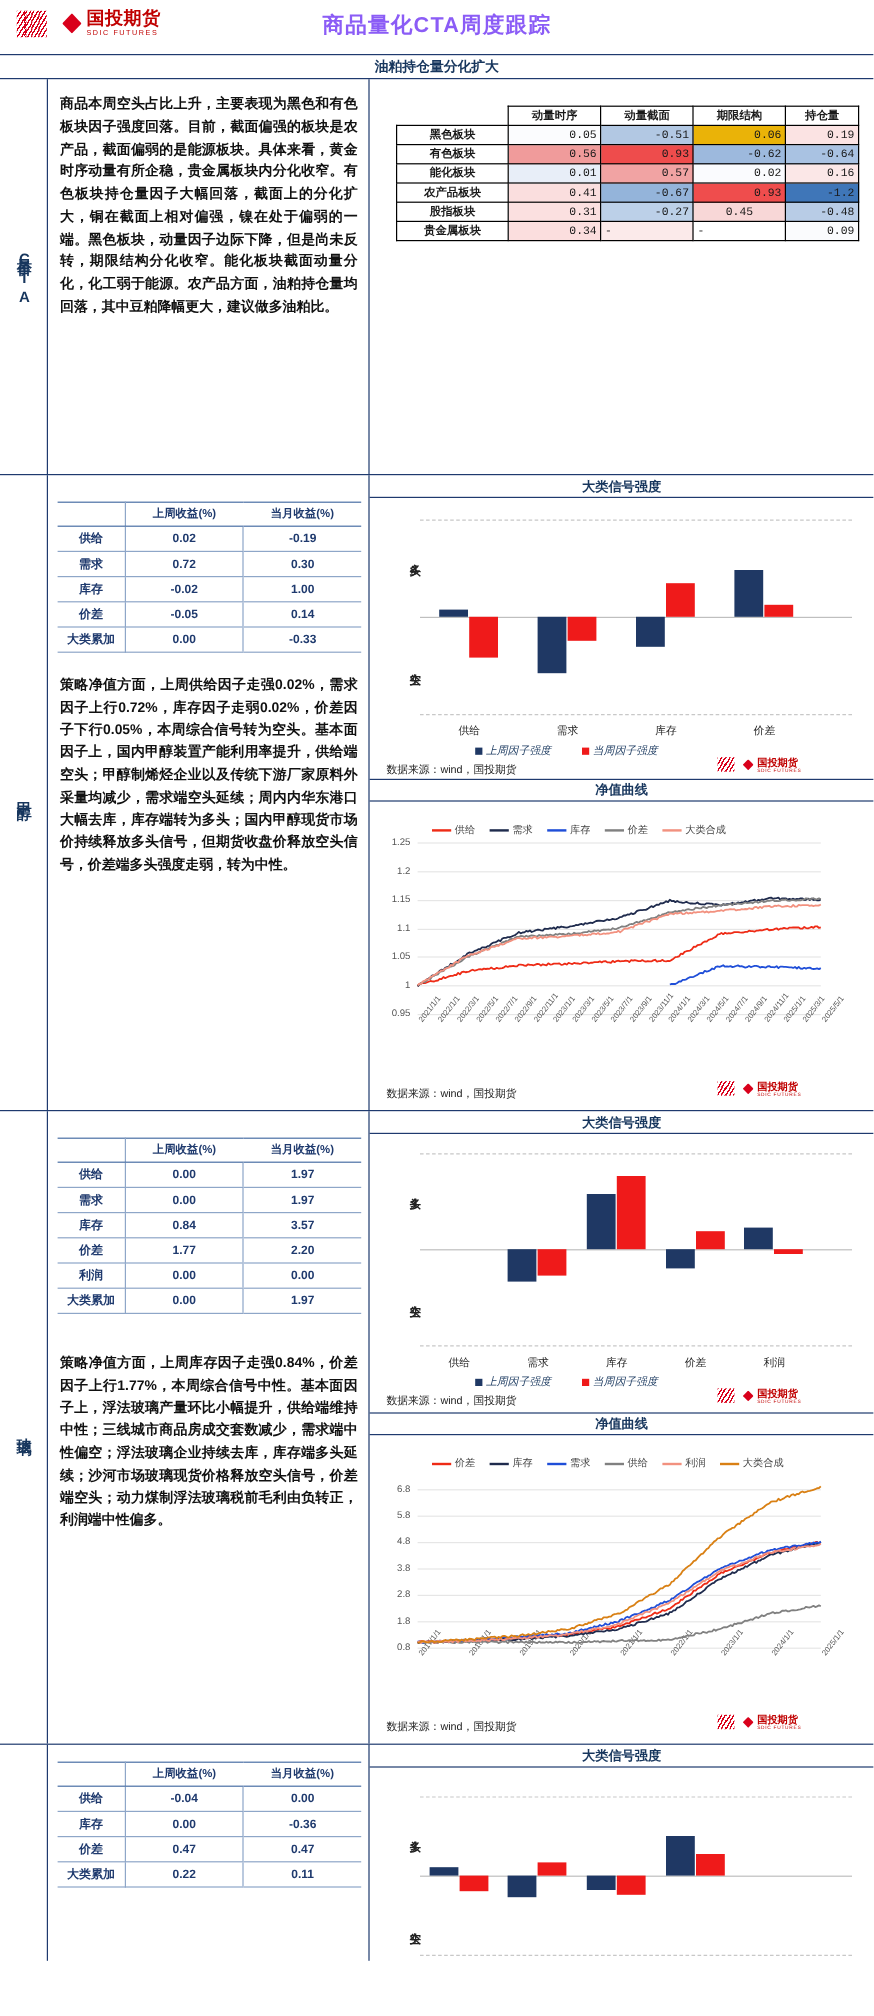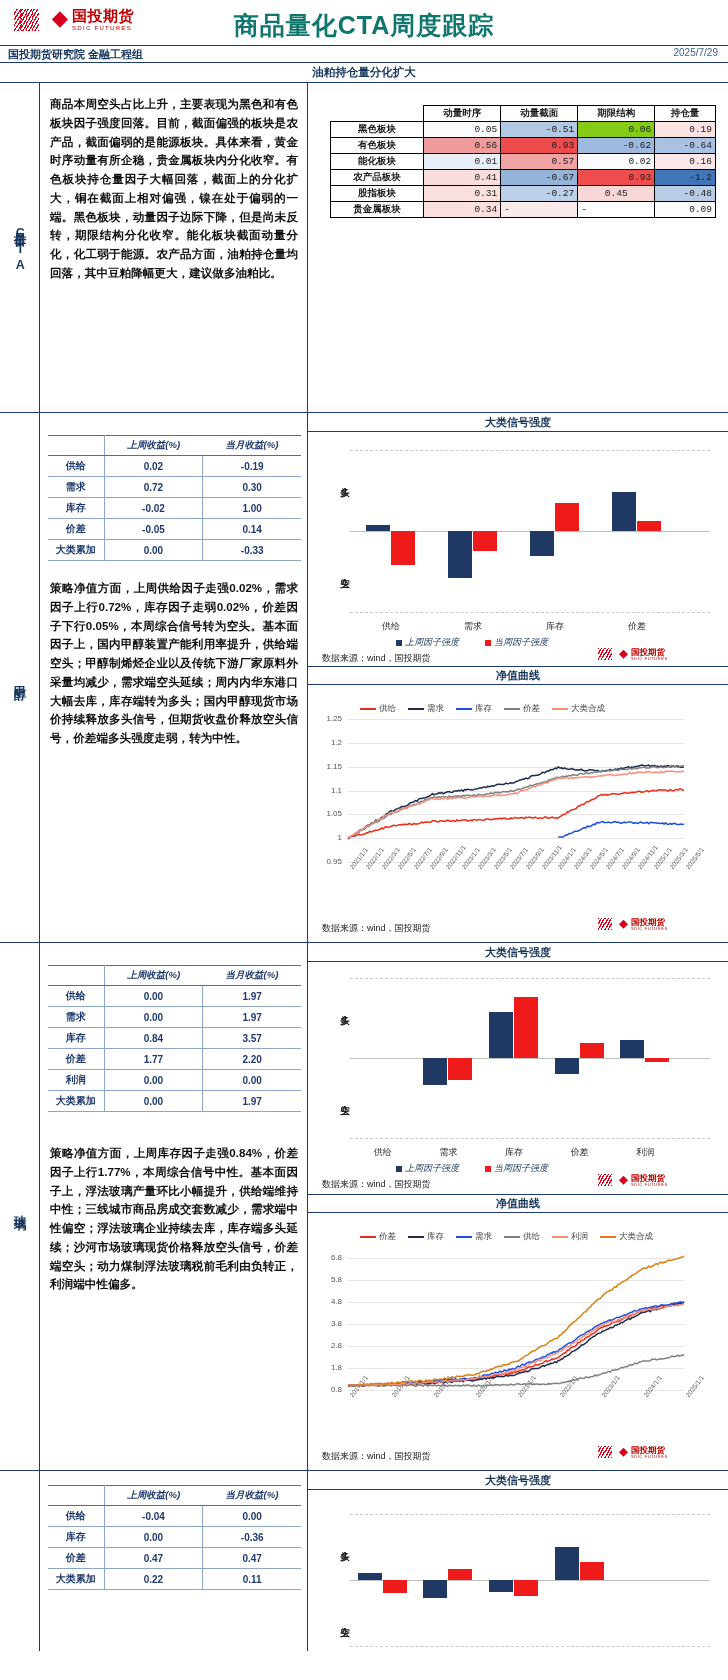--- a/index.html
+++ b/index.html
@@ -15,21 +15,21 @@
 
   
   .hdr { position:relative; height:46px; border-bottom:1px solid #1f3a6e; }
   .logo { position:absolute; left:14px; top:8px; display:flex; align-items:center; gap:4px; }
   .logo-mark { position:relative; width:54px; height:22px; }
   .logo-text { display:flex; flex-direction:column; line-height:1; }
   .logo-cn { font-size:15px; font-weight:bold; color:#c00000; letter-spacing:0.5px; }
   .logo-en { font-size:6px; color:#c00000; letter-spacing:1.3px; margin-top:2px; }
   .doc-title {
     position:absolute; left:0; right:0; top:9px; text-align:center;
-    font-size:25px; font-weight:bold; color:#0f766e; letter-spacing:1px;
+    font-size:18px; font-weight:bold; color:#8b5cf6; letter-spacing:1px;
   }
   .subhdr { position:relative; height:17px; border-bottom:1px solid #1f3a6e; }
   .org { position:absolute; left:8px; top:1px; font-size:11px; font-weight:bold; color:#17365d; }
   .date { position:absolute; right:10px; top:1px; font-size:10px; color:#3f5f8f; }
   .banner {
     height:20px; border-bottom:1px solid #1f3a6e;
     display:flex; align-items:center; justify-content:center;
     font-size:11.5px; font-weight:bold; color:#17365d;
   }
 
@@ -59,21 +59,21 @@
   table.matrix td.rowhead { text-align:center; font-weight:bold; font-size:9.5px; white-space:nowrap; }
   table.matrix td.v { text-align:right; font-family:"Liberation Mono","DejaVu Sans Mono",monospace; font-size:9.5px; }
 
   
   .ret-wrap { padding:22px 6px 4px 8px; }
   table.ret { border-collapse:collapse; width:100%; font-size:10px; }
   table.ret th, table.ret td {
     border-top:1px solid #8ea6c8; border-bottom:1px solid #8ea6c8;
     text-align:center; padding:3px 2px; color:#1f3a6e; font-weight:bold; height:19px;
   }
-  table.ret thead th { border-top:1px solid #4a6fa5; border-bottom:1px solid #4a6fa5; font-size:9.5px;font-style:italic; }
+  table.ret thead th { border-top:1px solid #4a6fa5; border-bottom:1px solid #4a6fa5; font-size:9.5px; }
   table.ret th.lbl, table.ret td.lbl { width:56px; border-right:1px solid #8ea6c8; }
   table.ret td.num { border-left:0; }
   table.ret td.c2 { border-left:1px solid #8ea6c8;margin-top:32px; }
   table.ret thead th.blank { border-right:1px solid #8ea6c8; }
 
   
   .panel-title {
     height:19px; display:flex; align-items:center; justify-content:center;
     font-size:11px; font-weight:bold; color:#17365d;
     border-bottom:1px solid #1f3a6e;
@@ -133,24 +133,20 @@
         <div class="diamond"></div>
       </div>
       <div class="logo-text">
         <div class="logo-cn">国投期货</div>
         <div class="logo-en">SDIC FUTURES</div>
       </div>
     </div>
     <div class="doc-title">商品量化CTA周度跟踪</div>
   </div>
 
-  <div class="subhdr">
-    <div class="org">国投期货研究院 金融工程组</div>
-    <div class="date">2025/7/29</div>
-  </div>
 
   <div class="banner">油粕持仓量分化扩大</div>
 
   <div class="row" style="height:330px">
     <div class="catcell">
       <span>量价CTA</span>
     </div>
     <div class="leftcol">
       <div class="para">商品本周空头占比上升，主要表现为黑色和有色板块因子强度回落。目前，截面偏强的板块是农产品，截面偏弱的是能源板块。具体来看，黄金时序动量有所企稳，贵金属板块内分化收窄。有色板块持仓量因子大幅回落，截面上的分化扩大，铜在截面上相对偏强，镍在处于偏弱的一端。黑色板块，动量因子边际下降，但是尚未反转，期限结构分化收窄。能化板块截面动量分化，化工弱于能源。农产品方面，油粕持仓量均回落，其中豆粕降幅更大，建议做多油粕比。</div>
     </div>
@@ -164,21 +160,21 @@
               <th>动量截面</th>
               <th>期限结构</th>
               <th>持仓量</th>
             </tr>
           </thead>
           <tbody id="matrix-body">
               <tr>
                 <td class="rowhead">黑色板块</td>
                 <td class="v" style="background: rgb(251, 252, 254); text-align: right;">0.05</td>
                 <td class="v" style="background: rgb(178, 200, 227); text-align: right;">-0.51</td>
-                <td class="v" style="background: #84cc16; text-align: right;">0.06</td>
+                <td class="v" style="background: #eab308; text-align: right;">0.06</td>
                 <td class="v" style="background: rgb(251, 227, 227); text-align: right;">0.19</td>
               </tr>
               <tr>
                 <td class="rowhead">有色板块</td>
                 <td class="v" style="background: rgb(240, 155, 155); text-align: right;">0.56</td>
                 <td class="v" style="background: rgb(238, 76, 76); text-align: right;">0.93</td>
                 <td class="v" style="background: rgb(157, 185, 221); text-align: right;">-0.62</td>
                 <td class="v" style="background: rgb(169, 194, 226); text-align: right;">-0.64</td>
               </tr>
               <tr>

